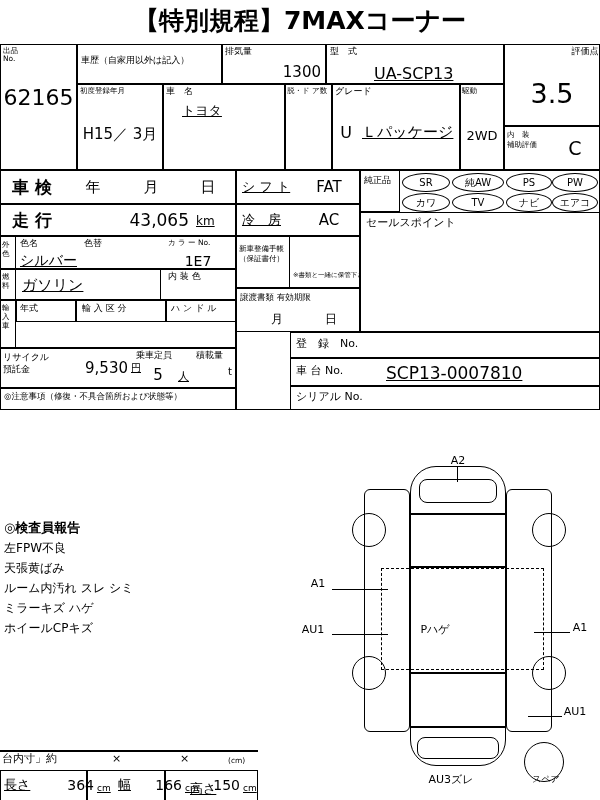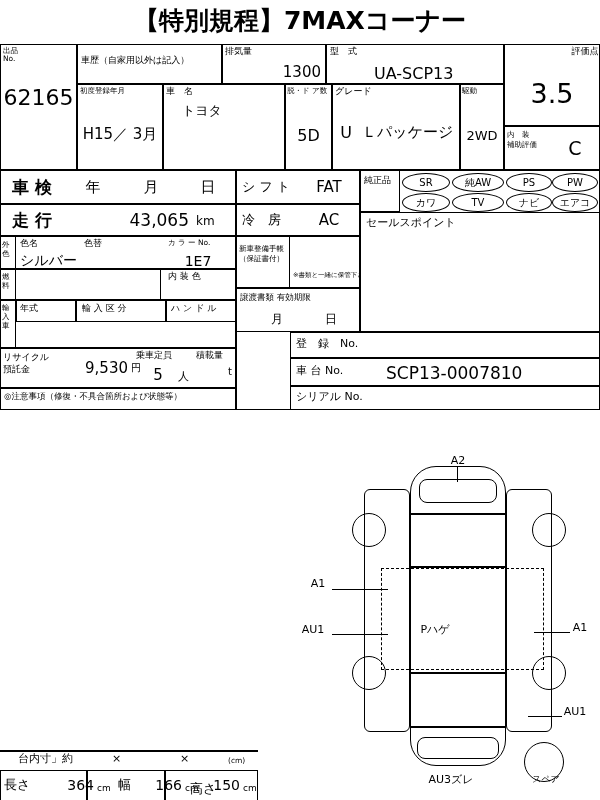--- a/index.html
+++ b/index.html
@@ -17,21 +17,21 @@
   .title{
     position:absolute;left:0;top:4px;width:600px;
     text-align:center;font-size:25px;font-weight:bold;letter-spacing:0px;
   }
 
   
   .cell{position:absolute;box-sizing:border-box;border:1.5px solid #000;background:#fff;}
   .lbl{position:absolute;box-sizing:border-box;font-size:10px;line-height:1.05;}
   .v{position:absolute;box-sizing:border-box;}
   .ctr{display:flex;align-items:center;justify-content:center;text-align:center;}
-  .lft{display:flex;align-items:center;justify-content:flex-start;}
+  .lft{display:flex;align-items:center;justify-content:flex-start;text-decoration:underline;}
   .sm{font-size:11px;}
   .xs{font-size:9px;}
   .xxs{font-size:7.5px;}
 
   .oval{border:1.4px solid #000;border-radius:50%;display:flex;align-items:center;justify-content:center;font-size:10px;}
 
   
   .ln{position:absolute;background:#000;}
   .circ{position:absolute;border:1.6px solid #000;border-radius:50%;}
   .rect{position:absolute;border:1.6px solid #000;box-sizing:border-box;}
@@ -71,21 +71,20 @@
   <div class="cell" style="left:77px;top:84px;width:86px;height:86px;"></div>
   <div class="lbl xxs" style="left:80px;top:87px;">初度登録年月</div>
   <div class="v ctr" style="left:77px;top:104px;width:86px;height:62px;font-size:15px;white-space:pre;line-height:1.45;">H15／ 3月</div>
 
   <div class="cell" style="left:163px;top:84px;width:122px;height:86px;"></div>
   <div class="lbl xs" style="left:166px;top:87px;">車　名</div>
   <div class="v lft" style="left:182px;top:102px;width:100px;height:18px;font-size:13px;">トヨタ</div>
 
   <div class="cell" style="left:285px;top:84px;width:47px;height:86px;"></div>
   <div class="lbl xxs" style="left:287px;top:87px;">脱・ド ア数</div>
-  <div class="v ctr" style="left:285px;top:110px;width:47px;height:50px;font-size:16px;">5D</div>
 
   <div class="cell" style="left:332px;top:84px;width:128px;height:86px;"></div>
   <div class="lbl xs" style="left:335px;top:87px;">グレード</div>
   <div class="v ctr" style="left:334px;top:112px;width:24px;height:40px;font-size:16px;">U</div>
   <div class="v lft" style="left:362px;top:112px;width:96px;height:40px;font-size:15px;">Ｌパッケージ</div>
 
   <div class="cell" style="left:460px;top:84px;width:44px;height:86px;"></div>
   <div class="lbl xxs" style="left:462px;top:87px;">駆動</div>
   <div class="v ctr" style="left:460px;top:110px;width:44px;height:50px;font-size:13px;">2WD</div>
 
@@ -114,20 +113,21 @@
   <div class="lbl xs" style="left:20px;top:239px;">色名</div>
   <div class="lbl xs" style="left:84px;top:239px;">色替</div>
   <div class="lbl xxs" style="left:168px;top:239px;">カ ラ ー No.</div>
   <div class="v lft" style="left:20px;top:252px;width:140px;height:18px;font-size:14px;">シルバー</div>
   <div class="v ctr" style="left:162px;top:252px;width:72px;height:18px;font-size:14px;">1E7</div>
 
   <div class="cell" style="left:0px;top:269px;width:236px;height:31px;"></div>
   <div class="cell" style="left:0px;top:269px;width:16px;height:31px;"></div>
   <div class="lbl xxs" style="left:2px;top:272px;white-space:pre;line-height:1.25;">燃
 料</div>
+  <div class="v lft" style="left:22px;top:272px;width:130px;height:26px;font-size:15px;">ガソリン</div>
   <div class="cell" style="left:160px;top:269px;width:76px;height:31px;"></div>
   <div class="lbl xs" style="left:168px;top:272px;">内 装 色</div>
 
   <div class="cell" style="left:0px;top:300px;width:236px;height:48px;"></div>
   <div class="cell" style="left:0px;top:300px;width:16px;height:48px;"></div>
   <div class="lbl xxs" style="left:2px;top:303px;white-space:pre;line-height:1.2;">輸
 入
 車</div>
   <div class="cell" style="left:16px;top:300px;width:60px;height:22px;"></div>
   <div class="lbl xs" style="left:20px;top:304px;">年式</div>
@@ -189,20 +189,28 @@
   <div class="oval" style="position:absolute;left:506px;top:173px;width:44px;height:17px;">PS</div>
   <div class="oval" style="position:absolute;left:552px;top:173px;width:44px;height:17px;">PW</div>
   <div class="oval" style="position:absolute;left:402px;top:193px;width:46px;height:17px;">カワ</div>
   <div class="oval" style="position:absolute;left:452px;top:193px;width:50px;height:17px;">TV</div>
   <div class="oval" style="position:absolute;left:506px;top:193px;width:44px;height:17px;">ナビ</div>
   <div class="oval" style="position:absolute;left:552px;top:193px;width:44px;height:17px;">エアコ</div>
 
   <div class="cell" style="left:360px;top:212px;width:240px;height:120px;"></div>
   <div class="lbl sm" style="left:366px;top:217px;">セールスポイント</div>
 
+  <div class="notes" style="left:4px;top:518px;width:280px;">
+    <div style="font-weight:bold;font-size:13px;">◎検査員報告</div>
+    <div>左FPW不良</div>
+    <div>天張黄ばみ</div>
+    <div>ルーム内汚れ スレ シミ</div>
+    <div>ミラーキズ ハゲ</div>
+    <div>ホイールCPキズ</div>
+  </div>
 
   <div>
 
     <div class="rect" style="left:364px;top:489px;width:46px;height:243px;border-radius:6px;"></div>
 
     <div class="rect" style="left:506px;top:489px;width:46px;height:243px;border-radius:6px;"></div>
 
     <div class="rect" style="left:410px;top:466px;width:96px;height:300px;border-radius:26px;"></div>
 
     <div class="dash" style="left:381px;top:568px;width:163px;height:102px;"></div>
@@ -230,21 +238,21 @@
     <div class="v ctr" style="left:304px;top:576px;width:28px;height:14px;font-size:11px;">A1</div>
     <div class="v ctr" style="left:294px;top:622px;width:38px;height:14px;font-size:11px;">AU1</div>
     <div class="v ctr" style="left:566px;top:620px;width:28px;height:14px;font-size:11px;">A1</div>
     <div class="v ctr" style="left:556px;top:704px;width:38px;height:14px;font-size:11px;">AU1</div>
     <div class="v ctr" style="left:412px;top:622px;width:46px;height:14px;font-size:11px;">Pハゲ</div>
     <div class="v ctr" style="left:418px;top:772px;width:66px;height:14px;font-size:11px;">AU3ズレ</div>
     <div class="v ctr" style="left:526px;top:772px;width:40px;height:14px;font-size:9px;">スペア</div>
   </div>
 
   <div class="ln" style="left:0px;top:750px;width:258px;height:1.6px;"></div>
-  <div class="lbl" style="left:18px;top:753px;font-size:11px;">台内寸」約</div>
+  <div class="lbl" style="left:2px;top:753px;font-size:11px;">台内寸」約</div>
   <div class="lbl" style="left:112px;top:753px;font-size:11px;">×</div>
   <div class="lbl" style="left:180px;top:753px;font-size:11px;">×</div>
   <div class="lbl" style="left:228px;top:757px;font-size:7.5px;">(cm)</div>
 
   <div class="cell" style="left:0px;top:770px;width:258px;height:30px;border-bottom:none;"></div>
   <div class="v lft" style="left:4px;top:770px;width:52px;height:30px;font-size:13px;">長さ</div>
   <div class="v" style="left:48px;top:770px;width:46px;height:30px;display:flex;align-items:center;justify-content:flex-end;font-size:14px;">364</div>
   <div class="v lft" style="left:97px;top:776px;width:20px;height:24px;font-size:9px;">cm</div>
   <div class="ln" style="left:86px;top:770px;width:1.6px;height:30px;"></div>
 

